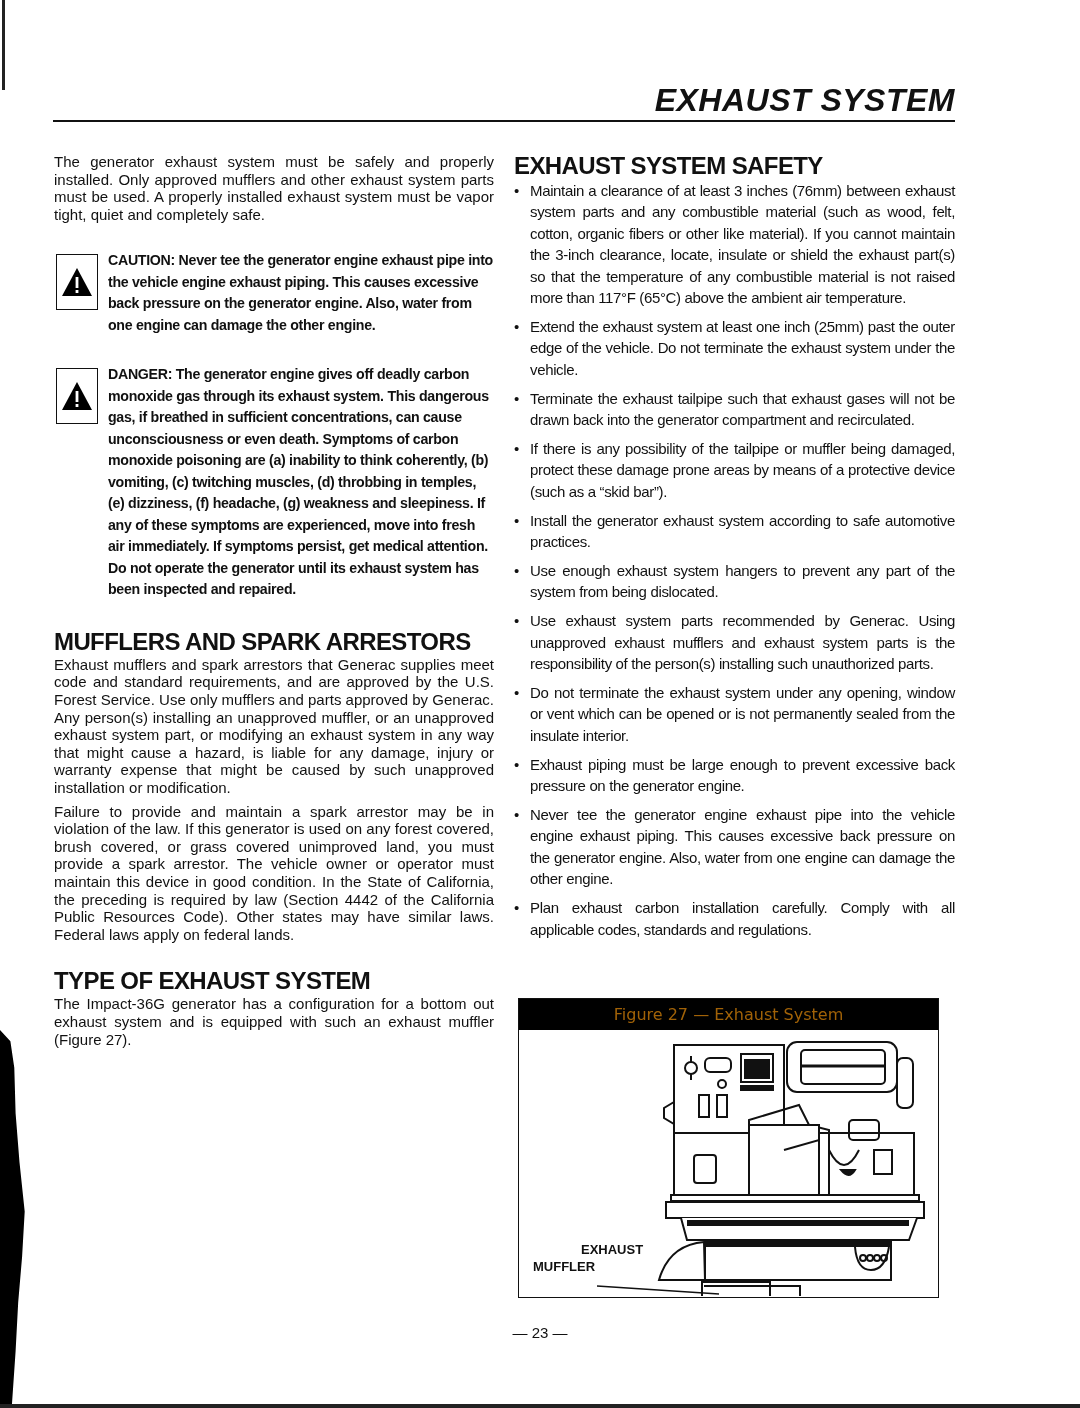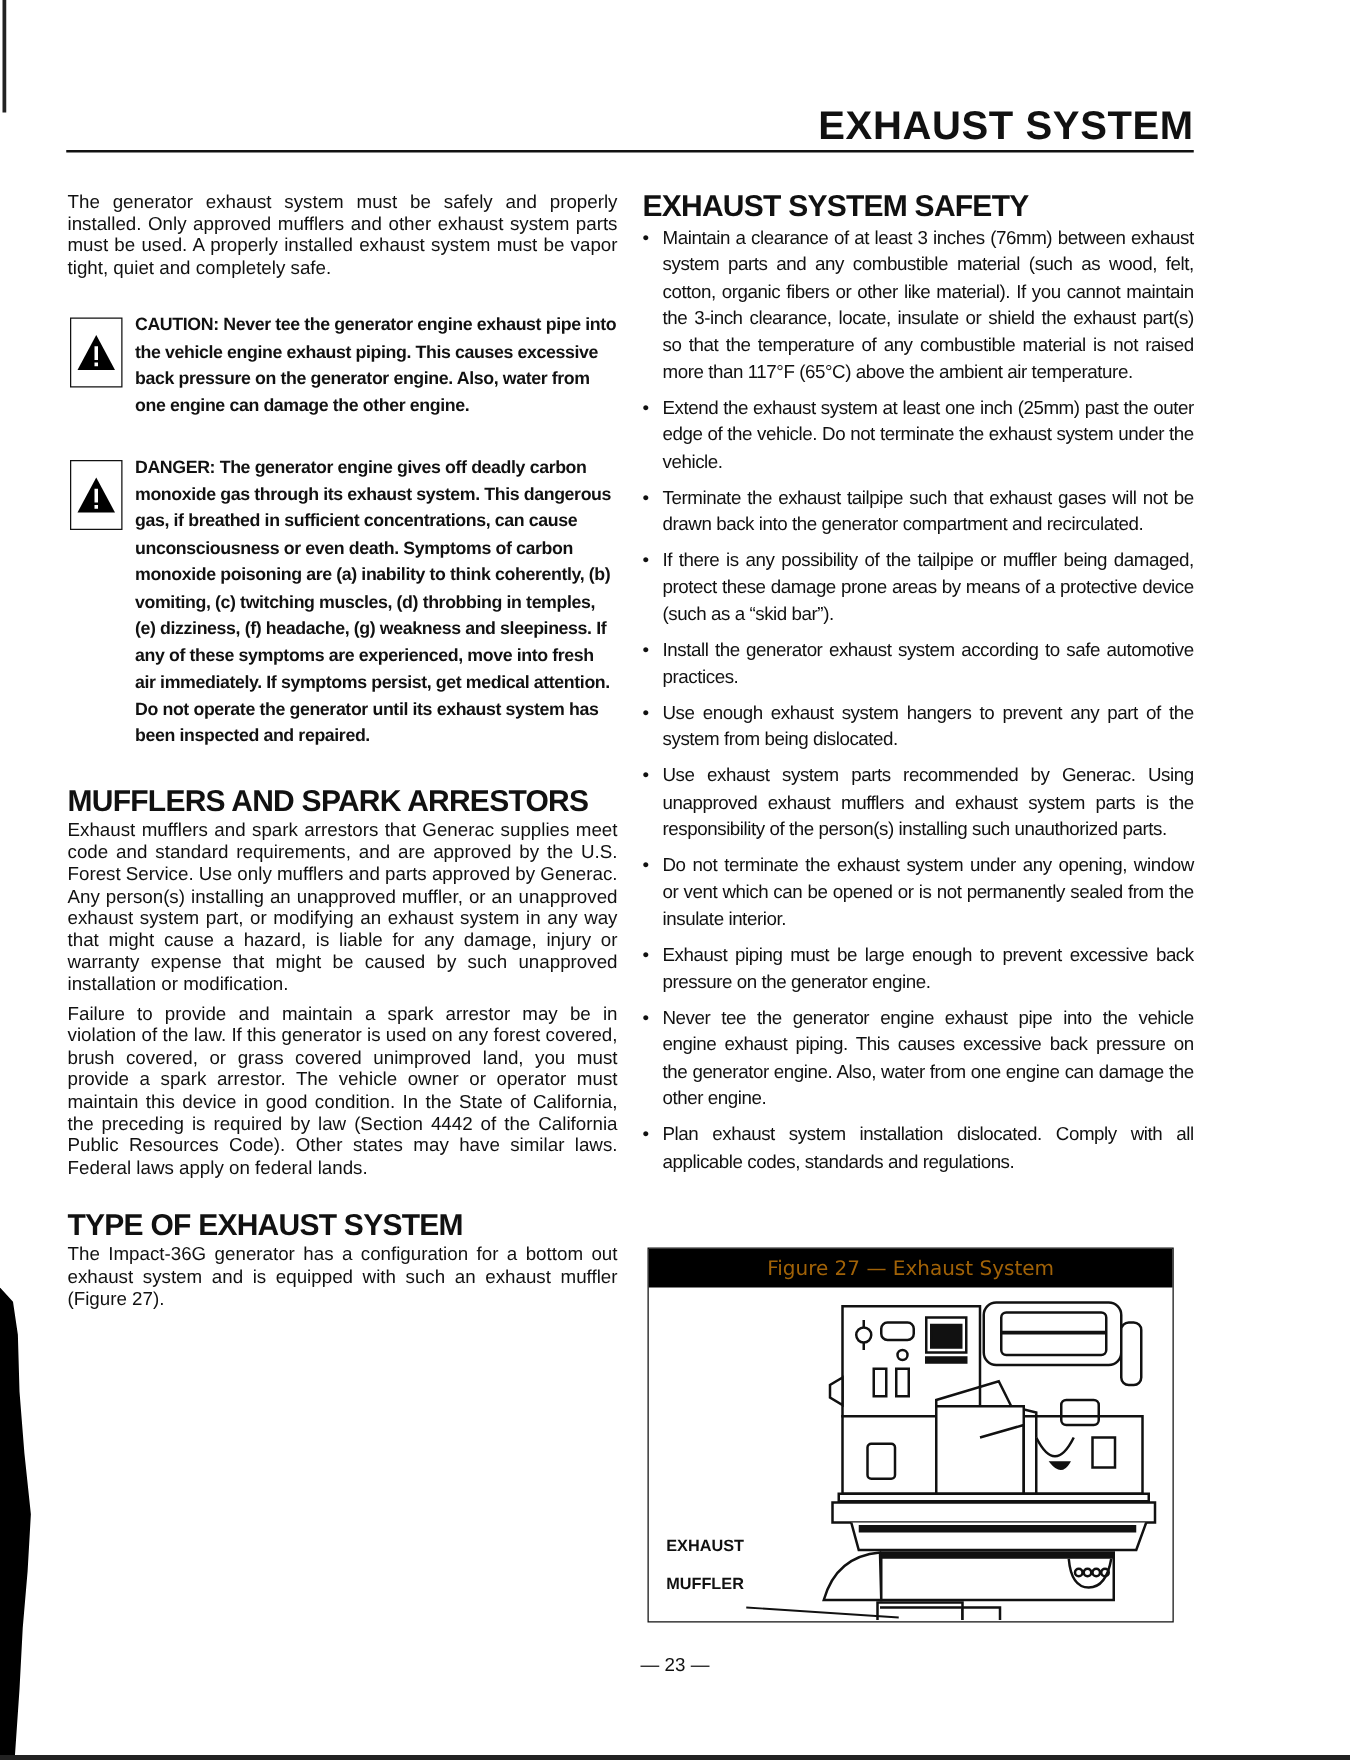--- a/index.html
+++ b/index.html
@@ -4,21 +4,21 @@
 <style>
   html, body { margin: 0; padding: 0; background: #ffffff; }
   body { width: 1080px; height: 1408px; position: relative; overflow: hidden; color: #111; }
   .page { position: absolute; left: 0; top: 0; width: 1080px; height: 1408px; }
   .edge-top-left { position: absolute; left: 2px; top: 0; width: 3px; height: 90px; background: #222; }
   .edge-bottom-left { position: absolute; left: 0; top: 1030px; width: 26px; height: 378px; background: #000;
     clip-path: polygon(0 0, 40% 3%, 55% 10%, 60% 22%, 75% 35%, 95% 48%, 85% 60%, 70% 72%, 60% 85%, 45% 100%, 0 100%); }
   .edge-bottom { position: absolute; left: 0; top: 1404px; width: 1080px; height: 4px; background: #222; }
 
   .page-title { position: absolute; right: 125px; top: 82px; font-family: "Liberation Sans", sans-serif; font-weight: bold;
-    font-size: 32px; letter-spacing: 0.5px; }
+    font-size: 32px; letter-spacing: 0.5px; font-style: italic; }
   .title-rule { position: absolute; left: 53px; top: 120px; width: 902px; height: 2px; background: #111; }
 
   .col-left { position: absolute; left: 54px; top: 150px; width: 440px; font-family: "Liberation Sans", sans-serif; }
   .col-right { position: absolute; left: 514px; top: 150px; width: 441px; font-family: "Liberation Sans", sans-serif; }
 
   .body-text { font-size: 15px; line-height: 17.6px; text-align: justify; margin: 0; }
   .intro { margin-top: 3px; }
 
   .notice { position: relative; padding-left: 54px; font-size: 14.2px; font-weight: bold; line-height: 21.5px;
     letter-spacing: -0.3px; margin: 0; }
@@ -38,21 +38,21 @@
   .bullets { list-style: none; margin: 0; padding: 0; }
   .bullets li { position: relative; padding-left: 16px; font-size: 15px; line-height: 21.4px; text-align: justify;
     letter-spacing: -0.35px; margin-bottom: 7.5px; font-stretch: condensed; }
   .bullets li::before { content: "\2022"; position: absolute; left: 0; top: 0; }
 
   .figure { position: absolute; left: 518px; top: 998px; width: 421px; height: 300px; border: 1.5px solid #111; box-sizing: border-box; }
   .figure-caption { background: #000; color: #a16207; height: 31px; line-height: 31px; text-align: center;
     font-family: "DejaVu Sans", sans-serif; font-size: 16px; }
   .figure-art { position: absolute; left: 0; top: 31px; width: 418px; height: 266px; }
   .fig-label { position: absolute; left: 14px; font-family: "Liberation Sans", sans-serif; font-weight: bold; font-size: 13px; }
-  .fig-label-1 { top: 230px; }
+  .fig-label-1 { top: 243px; margin-left: 48px; }
   .fig-label-2 { top: 260px; }
 
   .page-number { position: absolute; left: 0; width: 1080px; top: 1324px; text-align: center;
     font-family: "Liberation Sans", sans-serif; font-size: 15px; }
 </style>
 </head>
 <body>
 
 <div class="page">
   <div class="edge-top-left"></div>
@@ -101,21 +101,21 @@
       <li>Maintain a clearance of at least 3 inches (76mm) between exhaust system parts and any combustible material (such as wood, felt, cotton, organic fibers or other like material). If you cannot maintain the 3-inch clearance, locate, insulate or shield the exhaust part(s) so that the temperature of any combustible material is not raised more than 117°F (65°C) above the ambient air temperature.</li>
       <li>Extend the exhaust system at least one inch (25mm) past the outer edge of the vehicle. Do not terminate the exhaust system under the vehicle.</li>
       <li>Terminate the exhaust tailpipe such that exhaust gases will not be drawn back into the generator compartment and recirculated.</li>
       <li>If there is any possibility of the tailpipe or muffler being damaged, protect these damage prone areas by means of a protective device (such as a “skid bar”).</li>
       <li>Install the generator exhaust system according to safe automotive practices.</li>
       <li>Use enough exhaust system hangers to prevent any part of the system from being dislocated.</li>
       <li>Use exhaust system parts recommended by Generac. Using unapproved exhaust mufflers and exhaust system parts is the responsibility of the person(s) installing such unauthorized parts.</li>
       <li>Do not terminate the exhaust system under any opening, window or vent which can be opened or is not permanently sealed from the insulate interior.</li>
       <li>Exhaust piping must be large enough to prevent excessive back pressure on the generator engine.</li>
       <li>Never tee the generator engine exhaust pipe into the vehicle engine exhaust piping. This causes excessive back pressure on the generator engine. Also, water from one engine can damage the other engine.</li>
-      <li>Plan exhaust system installation dislocated. Comply with all applicable codes, standards and regulations.</li>
+      <li>Plan exhaust carbon installation carefully. Comply with all applicable codes, standards and regulations.</li>
     </ul>
   </div>
 
   <div class="figure">
     <div class="figure-caption">Figure 27 — Exhaust System</div>
     <div class="figure-art">
       <svg width="418" height="266" viewBox="0 0 418 266" fill="none" stroke="#111" stroke-width="2">
 
         <rect x="155" y="15" width="110" height="88" fill="#fff"></rect>
         <circle cx="172" cy="38" r="6"></circle>

